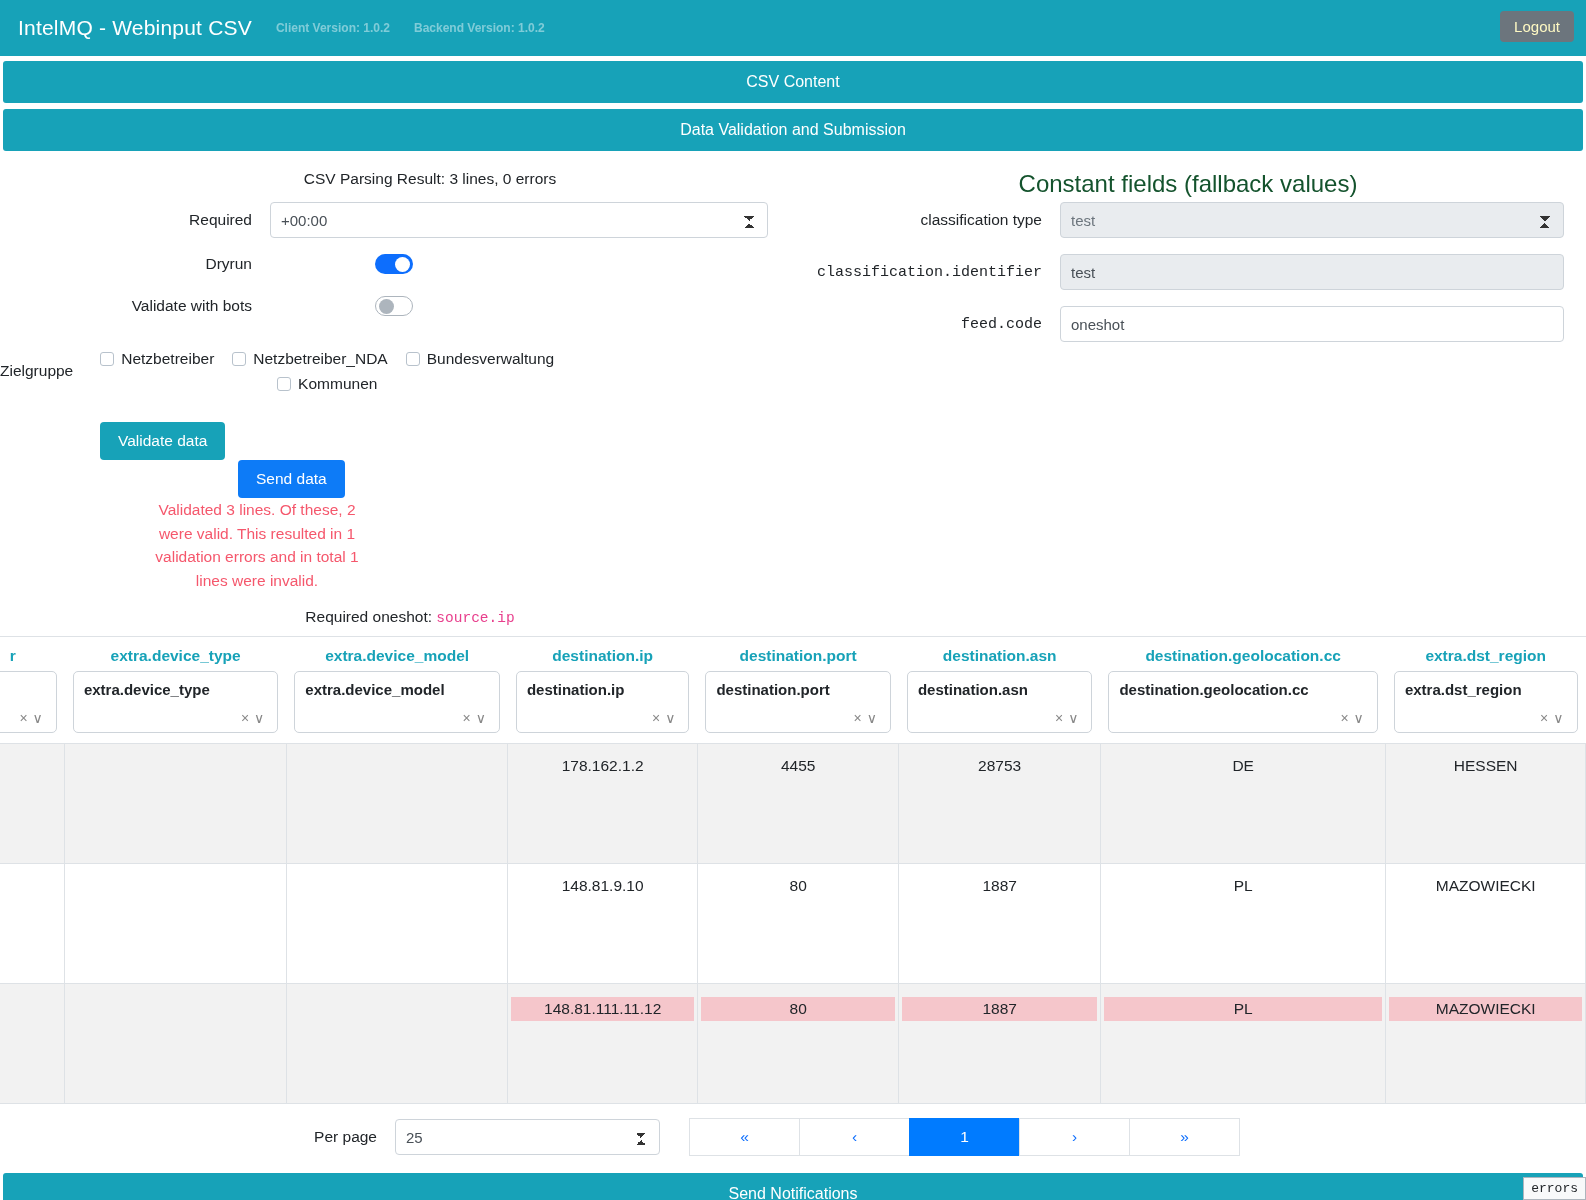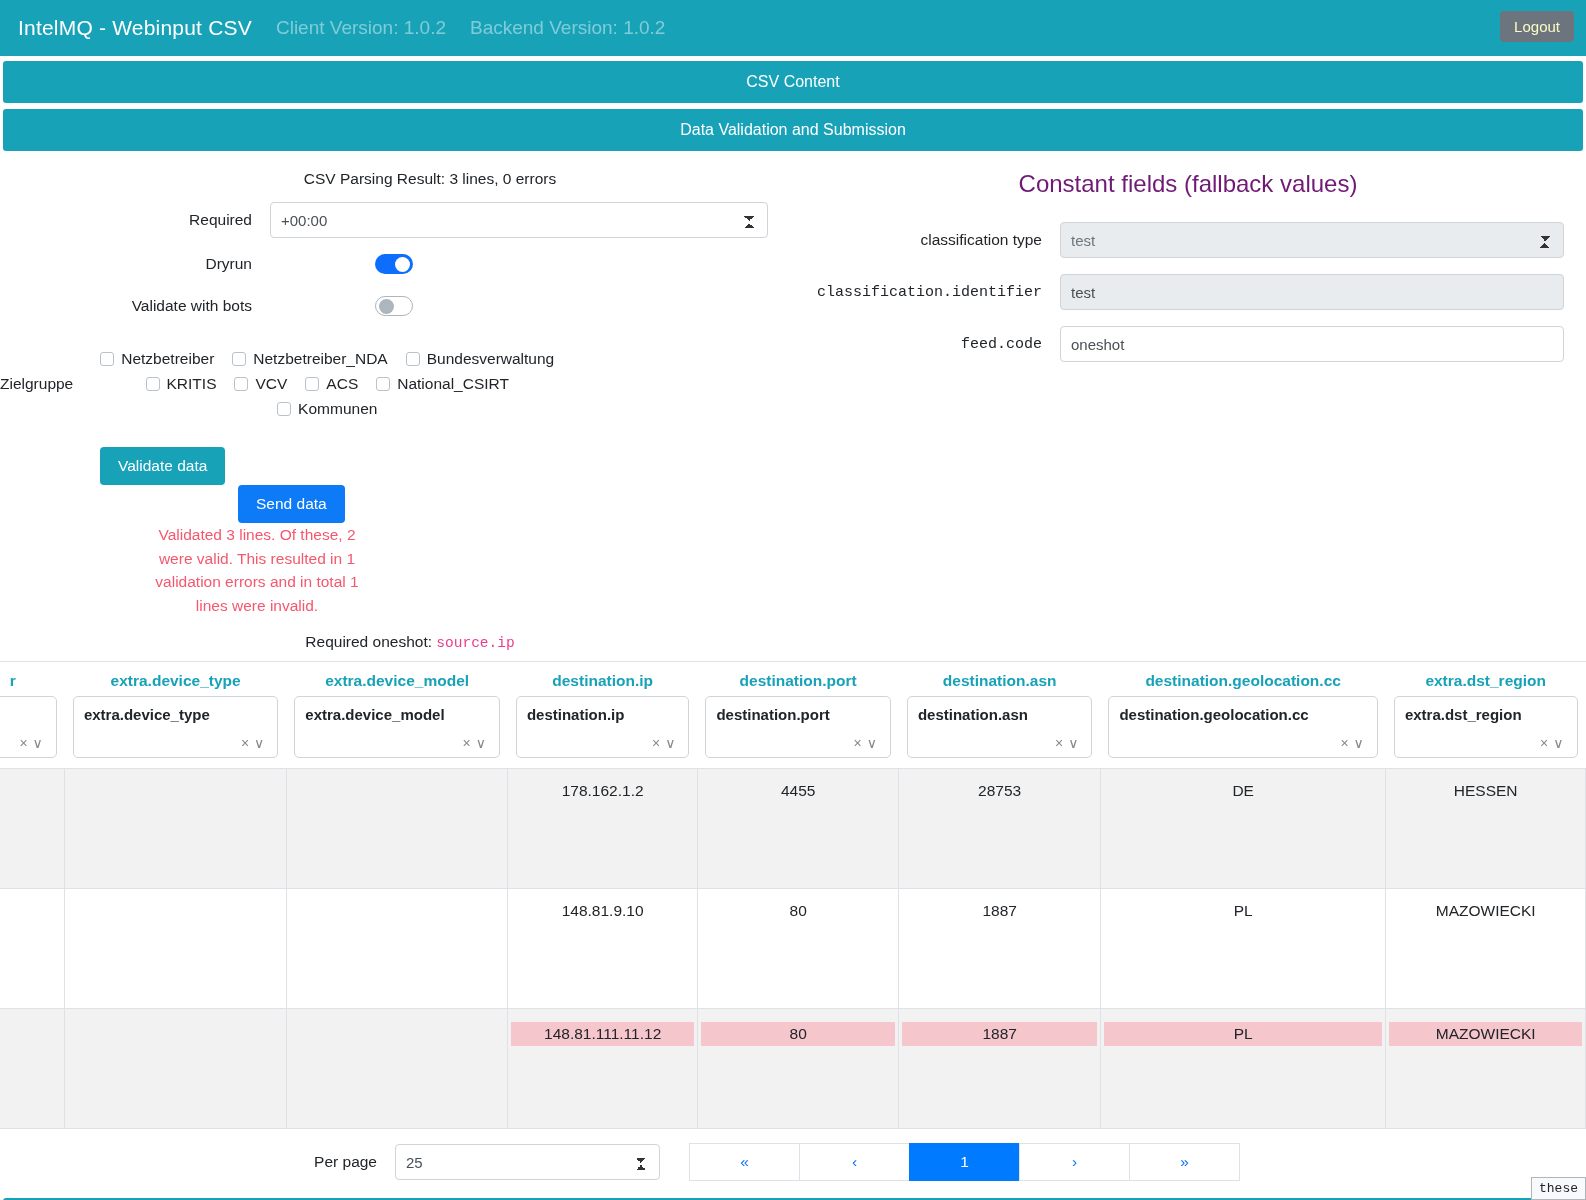--- a/index.html
+++ b/index.html
@@ -23,22 +23,23 @@
     padding:0 18px;
     position:relative;
   }
   .brand {
     color:#ffffff;
     font-size:21px;
     letter-spacing:.2px;
   }
   .version {
     color:rgba(255,255,255,.45);
-    font-size:19px;
+    font-size:12px;
     margin-left:24px;
+    font-weight:bold;
   }
   .logout-btn {
     position:absolute;
     right:12px; top:11px;
     background:#6c757d;
     color:#fef9c3;
     border:none;
     border-radius:4px;
     font-size:15px;
     padding:7px 14px;
@@ -206,22 +207,22 @@
   .reqfields code {
     font-family:"Liberation Mono", monospace;
     color:#e83e8c;
     font-size:14.5px;
   }
 
   .const-title {
     text-align:center;
     font-size:24px;
     font-weight:400;
-    margin:0 0 24px 0;
-    color:#701a75;
+    margin:0 0 4px 0;
+    color:#14532d;
   }
 
   
   .table-wrap {
     margin-top:10px;
     border-top:1px solid #dee2e6;
     position:relative;
     overflow:hidden;
     width:1586px;
   }
@@ -382,33 +383,20 @@
         <div class="cb-area" id="zielgruppe-area">
             <div class="cb-line"><label class="cb-item">
                 <span class="cb-box"></span>
                 <span>Netzbetreiber</span>
               </label><label class="cb-item">
                 <span class="cb-box"></span>
                 <span>Netzbetreiber_NDA</span>
               </label><label class="cb-item">
                 <span class="cb-box"></span>
                 <span>Bundesverwaltung</span>
-              </label></div>
-            <div class="cb-line"><label class="cb-item">
-                <span class="cb-box"></span>
-                <span>KRITIS</span>
-              </label><label class="cb-item">
-                <span class="cb-box"></span>
-                <span>VCV</span>
-              </label><label class="cb-item">
-                <span class="cb-box"></span>
-                <span>ACS</span>
-              </label><label class="cb-item">
-                <span class="cb-box"></span>
-                <span>National_CSIRT</span>
               </label></div>
             <div class="cb-line"><label class="cb-item">
                 <span class="cb-box"></span>
                 <span>Kommunen</span>
               </label></div>
           </div>
       </div>
     </div>
 
     <div class="btn-row">
@@ -546,13 +534,13 @@
     <button class="pg">«</button>
     <button class="pg">‹</button>
     <button class="pg active">1</button>
     <button class="pg">›</button>
     <button class="pg">»</button>
   </div>
 </div>
 
 <div class="acc-bar">Send Notifications</div>
 
-<div class="status-chip">these</div>
+<div class="status-chip">errors</div>
 
 </body></html>

